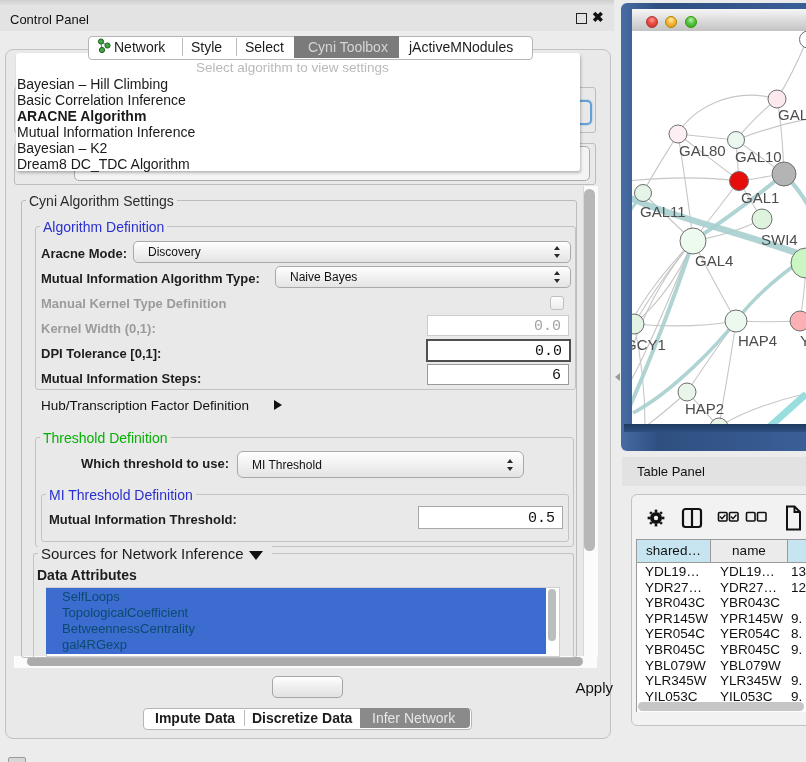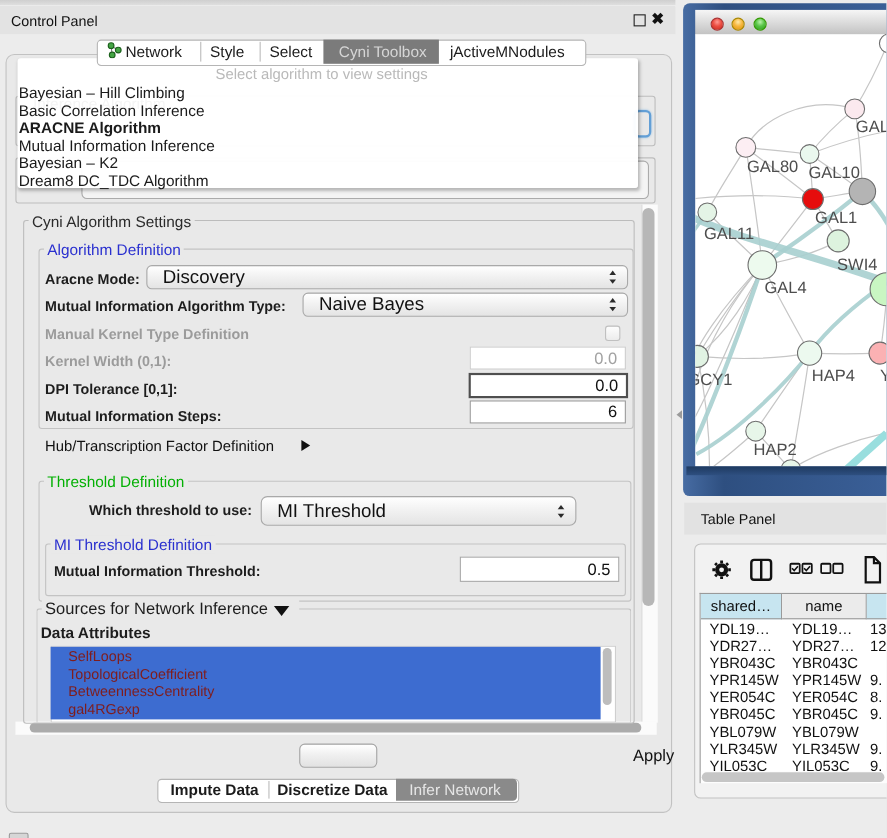--- a/index.html
+++ b/index.html
@@ -2,26 +2,26 @@
 <html><head>
 <meta charset="utf-8">
 <style>
   html,body{margin:0;padding:0;}
   body{width:806px;height:762px;overflow:hidden;font-family:"Liberation Sans",sans-serif;background:#ececec;position:relative;}
   .abs{position:absolute;}
   .fieldset{position:absolute;border:1px solid #c3c3c3;border-radius:3px;}
   .flabel{position:absolute;background:#e9e9e9;padding:0 3px;font-size:14px;white-space:nowrap;}
   .blabel{font-weight:bold;font-size:13px;color:#1d1d1d;white-space:nowrap;position:absolute;}
   .gray{color:#9b9b9b;}
-  .combo{position:absolute;border:1px solid #a9a9a9;border-radius:5px;background:linear-gradient(#ffffff,#f2f2f2 45%,#e4e4e4);font-size:17px;color:#111;}
+  .combo{position:absolute;border:1px solid #a9a9a9;border-radius:5px;background:linear-gradient(#ffffff,#f2f2f2 45%,#e4e4e4);font-size:12px;color:#111;}
   .combo .ctext{position:absolute;left:14px;top:50%;transform:translateY(-50%);}
   .spin{position:absolute;right:9px;top:50%;transform:translateY(-50%);width:8px;height:12px;}
   .spin:before{content:"";position:absolute;left:1px;top:0;border-left:3px solid transparent;border-right:3px solid transparent;border-bottom:4.5px solid #2a2a2a;}
   .spin:after{content:"";position:absolute;left:1px;bottom:0;border-left:3px solid transparent;border-right:3px solid transparent;border-top:4.5px solid #2a2a2a;}
-  .tfield{position:absolute;background:#fff;border:1px solid #b4b4b4;font-size:15px;color:#111;text-align:right;}
+  .tfield{position:absolute;background:#fff;border:1px solid #b4b4b4;font-size:15px;color:#111;text-align:right;font-family:Liberation Mono, monospace;}
   .tfield span{position:absolute;right:7px;top:50%;transform:translateY(-50%);}
 </style>
 </head>
 <body>
 
 <div class="abs" style="left:0;top:0;width:806px;height:762px;background:#ececec;"></div>
 <div class="abs" style="left:0;top:0;width:614px;height:5px;background:linear-gradient(#cfcfcf,#e0e0e0);border-bottom:1px solid #ffffff;"></div>
 <div class="abs" style="left:0;top:5px;width:614px;height:26px;background:#e3e3e3;"></div>
 <div class="abs" style="left:10px;top:12px;font-size:13px;color:#111;">Control Panel</div>
 
@@ -119,21 +119,21 @@
 <div class="tfield" style="left:418px;top:506px;width:143px;height:21px;border-color:#a8a8a8;">
     <span>0.5</span>
   </div>
 
 <div class="fieldset" style="left:33px;top:553px;width:539px;height:103px;border-bottom:none;border-bottom-left-radius:0;border-bottom-right-radius:0;"></div>
 <div class="flabel" style="left:38px;top:545px;color:#1d1d1d;font-size:15px;padding-right:28px;">Sources for Network Inference</div>
 <div class="abs" style="left:249px;top:551px;width:0;height:0;border-left:7px solid transparent;border-right:7px solid transparent;border-top:9px solid #111;"></div>
 <div class="blabel" style="left:37px;top:567px;font-size:14px;">Data Attributes</div>
 <div class="abs" style="left:46px;top:587px;width:512px;height:68px;background:#fff;border:1px solid #cfcfcf;"></div>
 <div class="abs" style="left:46px;top:588px;width:500px;height:66px;background:#3d6cd0;"></div>
-<div class="abs" style="left:62px;top:589px;font-size:13px;color:#7f1d1d;line-height:16px;">SelfLoops<br>TopologicalCoefficient<br>BetweennessCentrality<br>gal4RGexp</div>
+<div class="abs" style="left:62px;top:589px;font-size:13px;color:#0c4a6e;line-height:16px;">SelfLoops<br>TopologicalCoefficient<br>BetweennessCentrality<br>gal4RGexp</div>
 <div class="abs" style="left:548px;top:589px;width:8px;height:52px;background:#bdbdbd;border-radius:4px;"></div>
 
 <div class="abs" style="left:272px;top:676px;width:69px;height:20px;background:linear-gradient(#ffffff,#f0f0f0 45%,#e2e2e2);border:1px solid #a5a5a5;border-radius:5px;"></div>
 <div class="abs" style="left:0;top:679px;width:613px;text-align:right;font-size:15px;color:#111;">Apply</div>
 
 <div class="abs" style="left:143px;top:708px;width:327px;height:20px;background:#fff;border:1px solid #b5b5b5;border-radius:4px;"></div>
 <div class="abs" style="left:360px;top:708px;width:110px;height:20px;background:#8a8a8a;border-radius:0 4px 4px 0;"></div>
 <div class="abs" style="left:155px;top:710px;font-size:14px;font-weight:bold;color:#1b1b1b;">Impute Data</div>
 <div class="abs" style="left:252px;top:710px;font-size:14px;font-weight:bold;color:#1b1b1b;">Discretize Data</div>
 <div class="abs" style="left:372px;top:710px;font-size:14px;color:#e6e6e6;">Infer Network</div>

